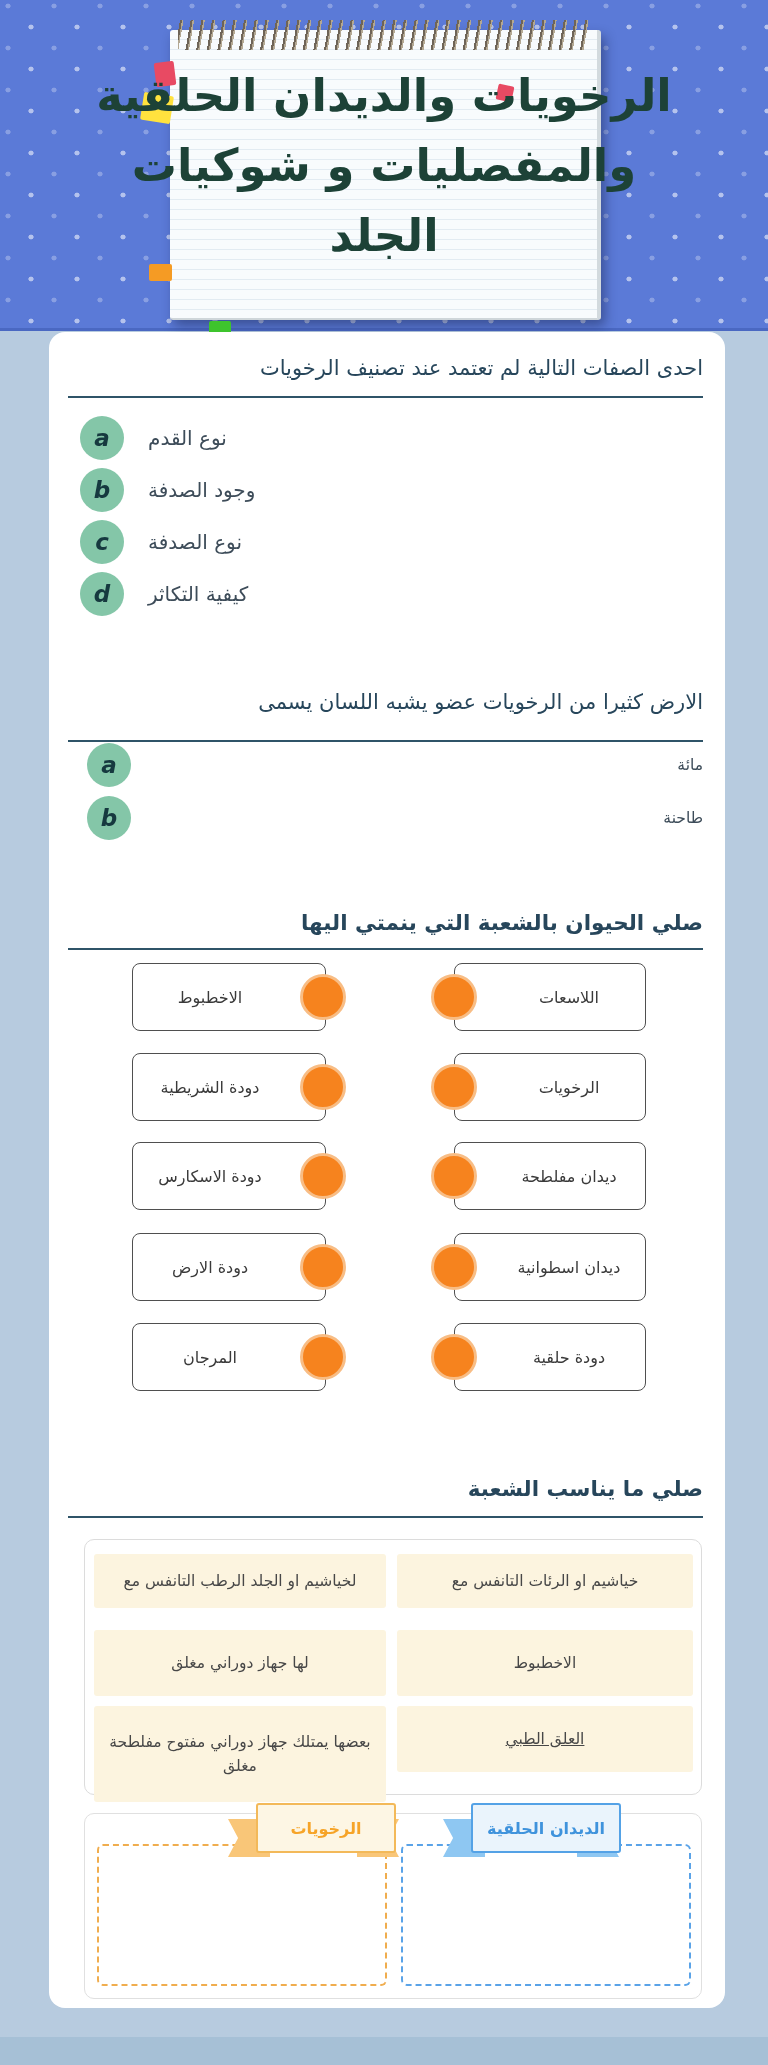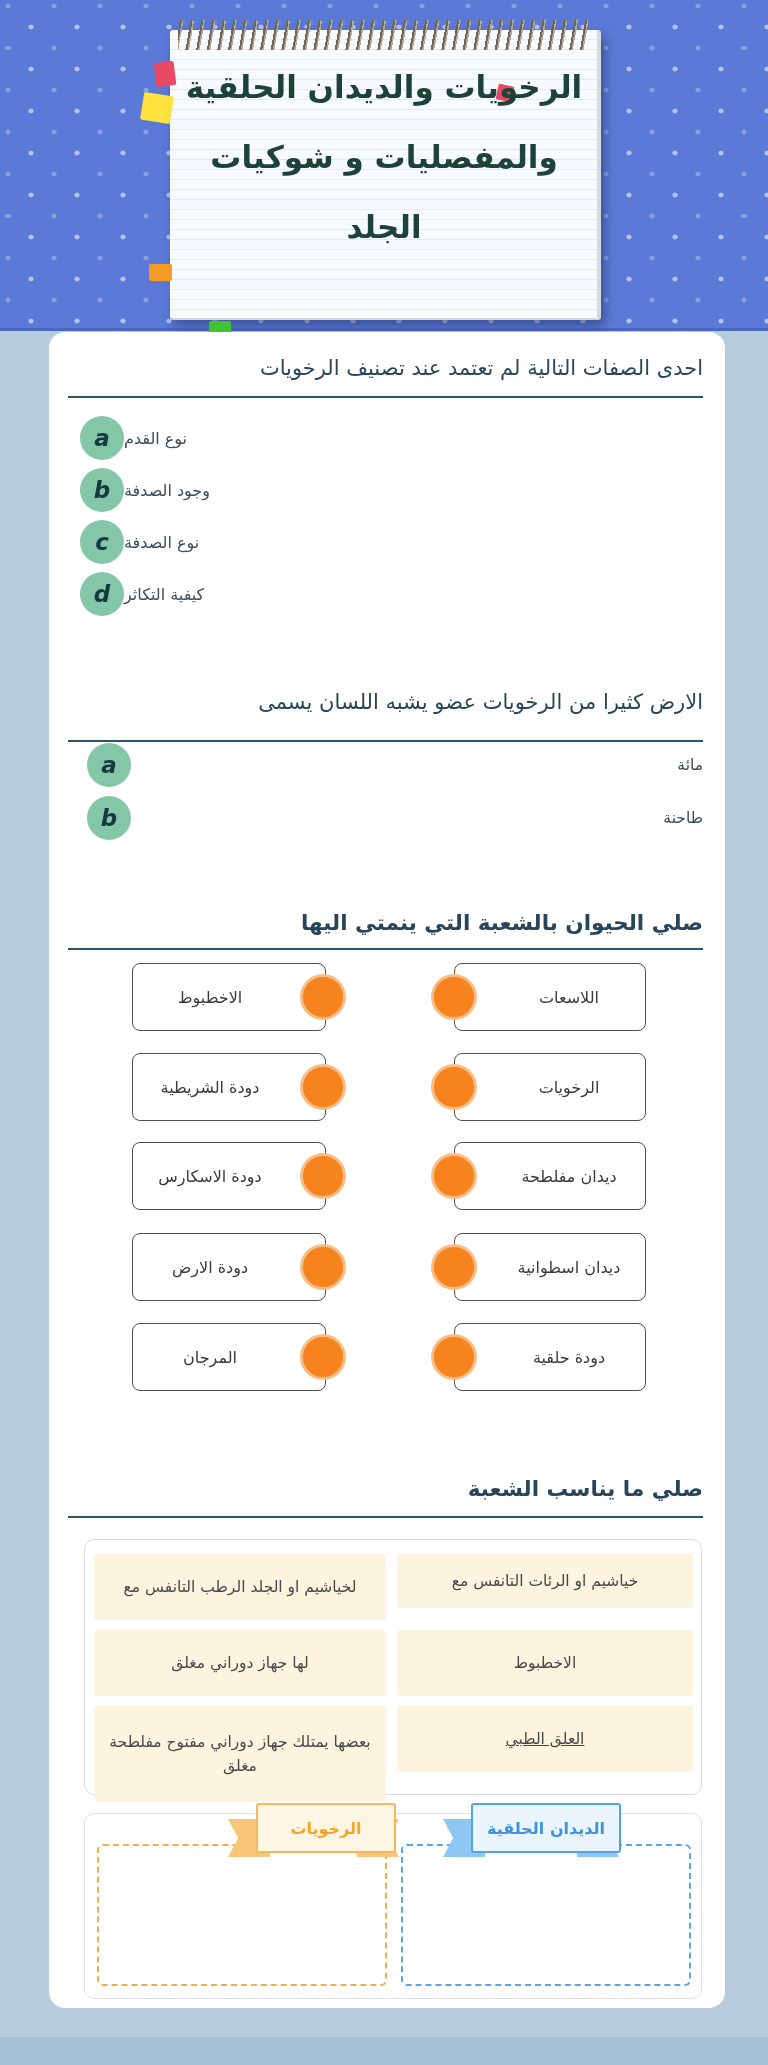--- a/index.html
+++ b/index.html
@@ -20,37 +20,37 @@
     border-radius:3px;border-right:4px solid #d3dade;border-bottom:2px solid #cfd6da;
     box-shadow:4px 6px 12px rgba(20,30,70,.45);}
   .spiral{position:absolute;left:178px;top:20px;width:410px;height:30px;
     background:repeating-linear-gradient(100deg,rgba(0,0,0,0) 0 2px,#6e6457 2px 4px,#b3a893 4px 5.5px,rgba(0,0,0,0) 5.5px 10.5px);}
   .sticky{position:absolute;border-radius:2px;}
   .sticky-crimson-left{left:155px;top:62px;width:20px;height:24px;background:#e84a63;transform:rotate(-7deg);}
   .sticky-yellow-left{left:142px;top:94px;width:30px;height:28px;background:#ffe23e;transform:rotate(9deg);}
   .sticky-crimson-right{left:497px;top:85px;width:16px;height:16px;background:#e84a63;transform:rotate(12deg);}
   .sticky-orange-left{left:149px;top:264px;width:23px;height:17px;background:#f59b24;}
   .sticky-green-bottom{left:209px;top:321px;width:22px;height:16px;background:#3ec42d;}
-  .notebook-title{position:absolute;left:64px;top:52px;width:640px;text-align:center;
-    color:#1d4237;font-size:31px;font-weight:bold;line-height:70px;direction:rtl;}
+  .notebook-title{position:absolute;left:64px;top:61px;width:640px;text-align:center;
+    color:#1d4237;font-size:45px;font-weight:bold;line-height:70px;direction:rtl;}
 
   
   .card{position:absolute;left:49px;top:332px;width:676px;height:1676px;
     background:#ffffff;border-radius:16px;}
   .q-title{position:absolute;right:22px;left:30px;text-align:right;direction:rtl;
     color:#27465b;font-size:21px;}
   .q-title.bold{font-weight:bold;font-size:21.5px;}
   .q-underline{position:absolute;left:19px;right:22px;border-top:2px solid #2f5468;height:0;}
 
   
   .opt-row{position:absolute;left:0;right:0;height:44px;display:flex;align-items:center;direction:ltr;}
   .badge{width:44px;height:44px;border-radius:50%;background:#84c6a8;margin-left:31px;
     display:flex;align-items:center;justify-content:center;
     color:#16393f;font-size:23px;font-style:italic;font-weight:600;}
-  .opt-label{font-size:16px;color:#3d4c59;direction:rtl;}
+  .opt-label{margin-left:24px;font-size:20px;color:#3d4c59;direction:rtl;}
   .opt-label-right{position:absolute;right:22px;top:50%;transform:translateY(-50%);
     font-size:15.5px;color:#3d4c59;direction:rtl;}
 
   
   .match-row{position:absolute;left:0;right:0;height:68px;}
   .match-box{position:absolute;top:0;height:68px;background:#fff;border:1.6px solid #4f4f4f;
     border-radius:8px;display:flex;align-items:center;justify-content:center;
     font-size:16px;color:#3a3a3a;direction:rtl;box-sizing:border-box;}
   .match-box.left{left:83px;width:194px;padding-right:38px;}
   .match-box.right{left:405px;width:192px;padding-left:38px;}
@@ -167,21 +167,21 @@
       <div class="match-box right">دودة حلقية</div>
       <div class="match-dot on-left-box"></div>
       <div class="match-dot on-right-box"></div>
     </div>
 
     <div class="q-title bold" style="top:1144px;text-align:right;">صلي ما يناسب الشعبة</div>
     <div class="q-underline" style="top:1184px;"></div>
 
     <div class="pool" style="top:1207px;height:256px;">
       <div class="cream" style="left:312px;top:14px;width:296px;height:54px;">خياشيم او الرئات التانفس مع</div>
-      <div class="cream" style="left:9px;  top:14px;width:292px;height:66px;">لخياشيم او الجلد الرطب التانفس مع</div>
+      <div class="cream" style="left:9px;  top:14px;width:292px;height:54px;">لخياشيم او الجلد الرطب التانفس مع</div>
       <div class="cream" style="left:312px;top:90px;width:296px;height:66px;">الاخطبوط</div>
       <div class="cream" style="left:9px;  top:90px;width:292px;height:66px;">لها جهاز دوراني مغلق</div>
       <div class="cream" style="left:312px;top:166px;width:296px;height:66px;text-decoration:underline;">العلق الطبي</div>
       <div class="cream" style="left:9px;  top:166px;width:292px;height:96px;">بعضها يمتلك جهاز دوراني مفتوح مفلطحة مغلق</div>
     </div>
 
     <div class="pool" style="top:1481px;height:186px;border-color:#e0e0e0;">
       <div class="dropzone dz-orange" style="left:12px;top:30px;width:290px;height:142px;"></div>
       <div class="dropzone dz-blue" style="left:316px;top:30px;width:290px;height:142px;"></div>
 

